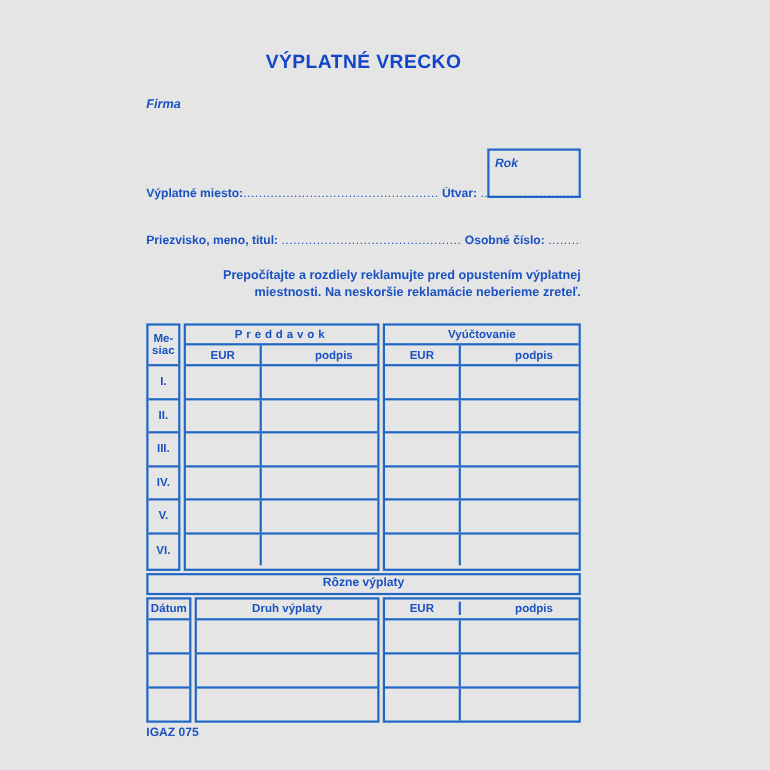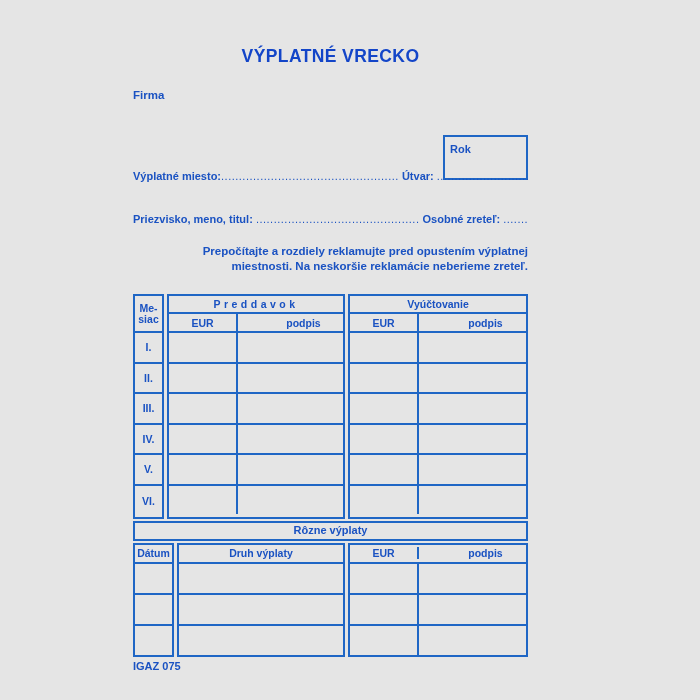--- a/index.html
+++ b/index.html
@@ -9,21 +9,21 @@
   }
   *{margin:0;padding:0;box-sizing:border-box;}
   html,body{background:#ffffff;}
   body{font-family:"Liberation Sans","DejaVu Sans",sans-serif;color:var(--text);}
   .page{position:relative;width:700px;height:700px;background:#e5e5e5;overflow:hidden;}
   .content{position:absolute;left:133px;top:0;width:395px;}
 
   .title{margin-top:46px;text-align:center;font-size:17.5px;font-weight:700;
          letter-spacing:.4px;color:var(--title);white-space:nowrap;}
 
-  .firma-row{margin-top:20px;display:flex;justify-content:space-between;align-items:flex-start;height:46px;}
+  .firma-row{margin-top:20px;display:flex;justify-content:space-between;align-items:flex-start;height:46px;font-style:italic;}
   .firma-label{font-size:11.5px;font-weight:600;padding-top:2px;}
   .rok-box{width:85px;height:45px;border:2px solid var(--line);padding:2px 5px;margin-top:48px;}
   .rok-label{font-size:11px;font-weight:600;}
 
   .dotline{margin-top:37px;font-size:11px;font-weight:600;white-space:nowrap;overflow:hidden;}
   .dotline.second{margin-top:31px;}
   .dots{font-weight:400;letter-spacing:.5px;}
 
   .warning{margin-top:19px;text-align:right;font-weight:700;font-size:11.5px;line-height:15px;}
 
@@ -83,21 +83,21 @@
 
     <div class="dotline">
       <span>Výplatné miesto:</span><span class="dots">..................................................</span>
       <span>Útvar:</span>
       <span class="dots">..............................</span>
     </div>
 
     <div class="dotline second">
       <span>Priezvisko, meno, titul:</span>
       <span class="dots">..............................................</span>
-      <span>Osobné zreteľ:</span>
+      <span>Osobné číslo:</span>
       <span class="dots">...........</span>
     </div>
 
     <div class="warning">
       <div>Prepočítajte a rozdiely reklamujte pred opustením výplatnej</div>
       <div>miestnosti. Na neskoršie reklamácie neberieme zreteľ.</div>
     </div>
 
     <div class="tbl">
 

